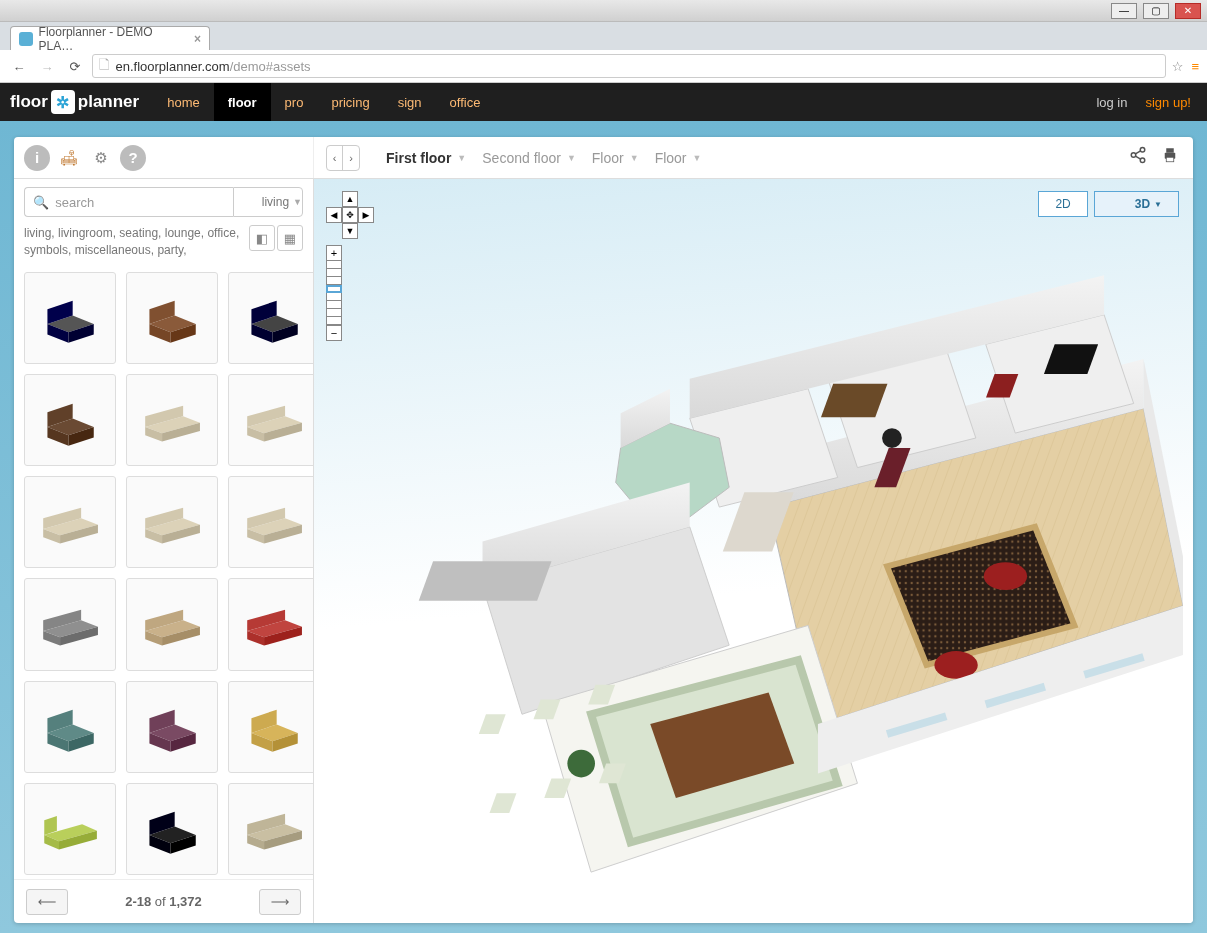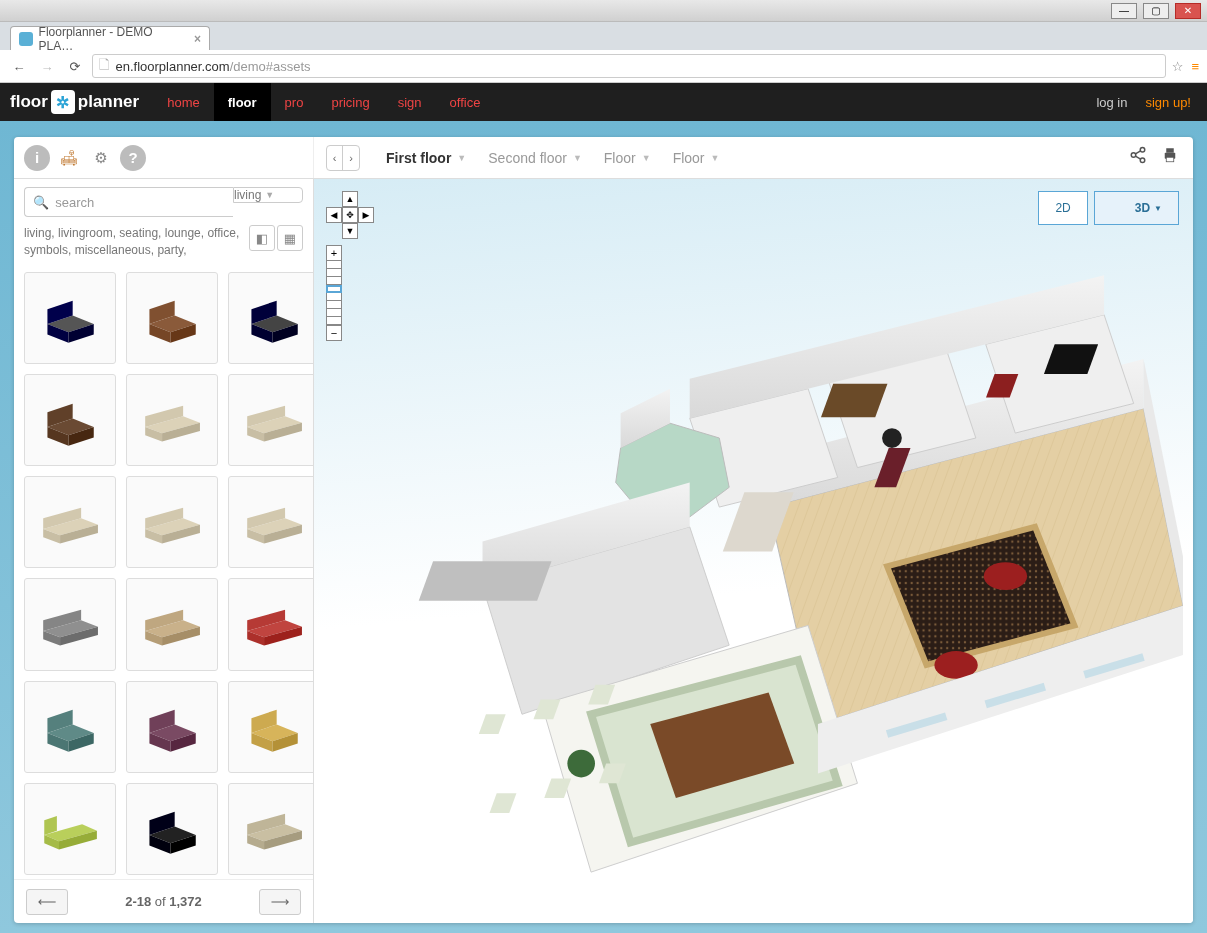--- a/index.html
+++ b/index.html
@@ -22,21 +22,21 @@
   .addrbar .urlbox .muted { color:#999; }
   .addrbar .right-icons { display:flex; gap:8px; align-items:center; color:#888; }
 
   
   .app { background:#fff; height:calc(933px - 22px - 28px - 33px); display:flex; flex-direction:column; }
   .app-header { height:38px; background:#1f1f1f; display:flex; align-items:stretch; color:#ccc; }
   .logo { display:flex; align-items:center; padding:0 14px 0 10px; color:#fff; font-weight:bold; font-size:17px; }
   .logo .sq { width:24px; height:24px; background:#fff; border-radius:4px; margin:0 3px; display:inline-flex; align-items:center; justify-content:center; }
   .logo .sq::before { content:"✲"; color:#2aa3d6; font-size:16px; }
   .nav { display:flex; }
-  .nav a { color:#ef4444; text-decoration:none; padding:0 14px; display:flex; align-items:center; font-size:13px; }
+  .nav a { color:#fdba74; text-decoration:none; padding:0 14px; display:flex; align-items:center; font-size:13px; }
   .nav a.active { background:#000; color:#fff; font-weight:bold; }
   .hspace { flex:1; }
   .auth { display:flex; align-items:center; padding-right:16px; gap:18px; }
   .auth .signup { color:#ff8a00; }
 
   
   .stage-wrap { flex:1; background:linear-gradient(#6fb7d3,#8fc8dd); padding:16px 14px 10px 14px; }
   .stage { background:#fff; border-radius:4px; height:100%; display:flex; flex-direction:column; box-shadow:0 1px 4px rgba(0,0,0,.2); overflow:hidden; }
 
   
@@ -55,41 +55,41 @@
   .floor-item.active { color:#333; font-weight:bold; }
   .floor-item .caret { font-size:9px; color:#bbb; }
   .right-tools { display:flex; align-items:center; gap:14px; padding-right:14px; color:#555; font-size:17px; }
 
   
   .body { flex:1; display:flex; min-height:0; }
   .sidebar { width:300px; border-right:1px solid #ddd; display:flex; flex-direction:column; }
   .searchrow { padding:8px 10px 4px 10px; display:flex; gap:0; }
   .searchbox { flex:1; height:30px; border:1px solid #ccc; border-right:none; border-radius:4px 0 0 4px; display:flex; align-items:center; padding:0 8px; color:#999; }
   .searchbox .mag { margin-right:6px; color:#aaa; }
-  .filterdd { width:70px; height:16px; border:1px solid #ccc; border-radius:0 4px 4px 0; display:flex; align-items:center; justify-content:flex-start; gap:4px; color:#777; font-size:12px; }
+  .filterdd { width:70px; height:30px; border:1px solid #ccc; border-radius:0 4px 4px 0; display:flex; align-items:center; justify-content:flex-end; gap:4px; color:#777; font-size:12px; }
   .tagsrow { padding:4px 10px 8px 10px; display:flex; align-items:flex-start; }
   .tags { flex:1; color:#777; font-size:12px; line-height:1.45; }
   .mini-btn { width:26px; height:26px; border:1px solid #ccc; border-radius:3px; display:flex; align-items:center; justify-content:center; color:#888; margin-left:2px; }
   .grid { flex:1; overflow:auto; padding:4px 10px; display:grid; grid-template-columns:repeat(3,1fr); gap:10px; }
   .cell { aspect-ratio:1/1; border:1px solid #ddd; border-radius:3px; background:#fafafa; display:flex; align-items:center; justify-content:center; position:relative; }
   .cell svg { width:70%; height:70%; }
   .pager { height:44px; border-top:1px solid #eee; display:flex; align-items:center; justify-content:space-between; padding:0 12px; color:#666; }
   .pgbtn { width:42px; height:26px; border:1px solid #ccc; border-radius:3px; background:#f5f5f5; display:flex; align-items:center; justify-content:center; color:#666; }
 
   
   .canvas { flex:1; position:relative; background:linear-gradient(175deg,#d6ecf5 0%, #ffffff 55%, #ffffff 100%); overflow:hidden; }
   .nav-overlay { position:absolute; left:12px; top:12px; }
   .nav-overlay .row { display:flex; }
   .nav-overlay .cell { width:16px; height:16px; border:1px solid #888; background:#fff; font-size:9px; display:flex; align-items:center; justify-content:center; aspect-ratio:auto; border-radius:0; }
   .zoomcol { margin-top:6px; width:16px; }
   .zoomcol .tick { height:8px; border:1px solid #888; border-top:none; background:#fff; }
   .zoomcol .btn { width:16px; height:16px; border:1px solid #888; background:#fff; display:flex; align-items:center; justify-content:center; font-size:11px; }
   .zoomcol .blue { border:2px solid #5aa6d6; }
   .view-toggle { position:absolute; right:14px; top:12px; display:flex; gap:6px; }
-  .view-toggle .vbtn { border:1px solid #5aa6d6; color:#2a6f96; background:#fff; height:34px; padding:0 16px; font-size:12px; display:flex; align-items:center; gap:4px; }
+  .view-toggle .vbtn { border:1px solid #5aa6d6; color:#2a6f96; background:#fff; height:26px; padding:0 16px; font-size:12px; display:flex; align-items:center; gap:4px; }
   .view-toggle .vbtn.active { background:#e6f2fa; font-weight:bold;padding-left:40px; }
 
   
   .plan { position:absolute; left:60px; right:10px; top:90px; bottom:20px; }
 
 </style>
 </head>
 <body>
 
 <div class="win-titlebar">
@@ -151,21 +151,21 @@
           <div class="tool info">i</div>
           <div class="tool chair">🛋</div>
           <div class="tool wand">⚙</div>
           <div class="tool help">?</div>
         </div>
         <div class="flrsel">
           <div class="chevpair">
               <span>‹</span>
               <span>›</span>
             </div>
-          <div id="floors" style="display:flex;gap:22px">
+          <div id="floors" style="display:flex;gap:16px">
               <div class="floor-item active">
                 <span>First floor</span>
                 <span class="caret">▼</span>
               </div>
               <div class="floor-item">
                 <span>Second floor</span>
                 <span class="caret">▼</span>
               </div>
               <div class="floor-item">
                 <span>Floor</span>

